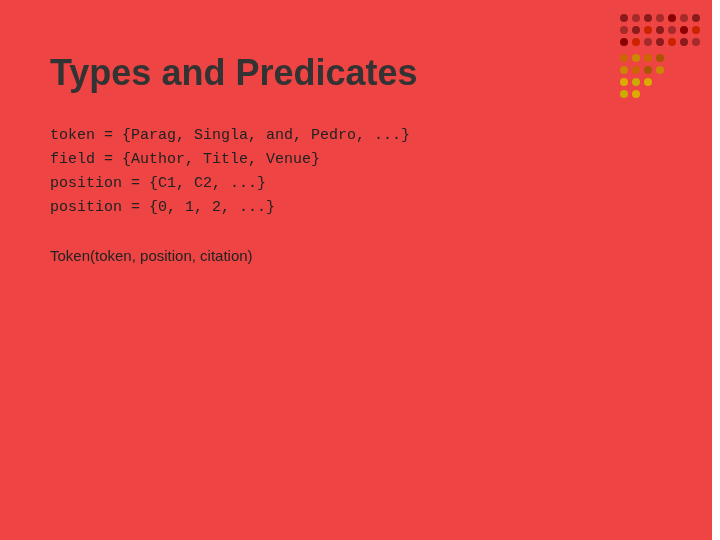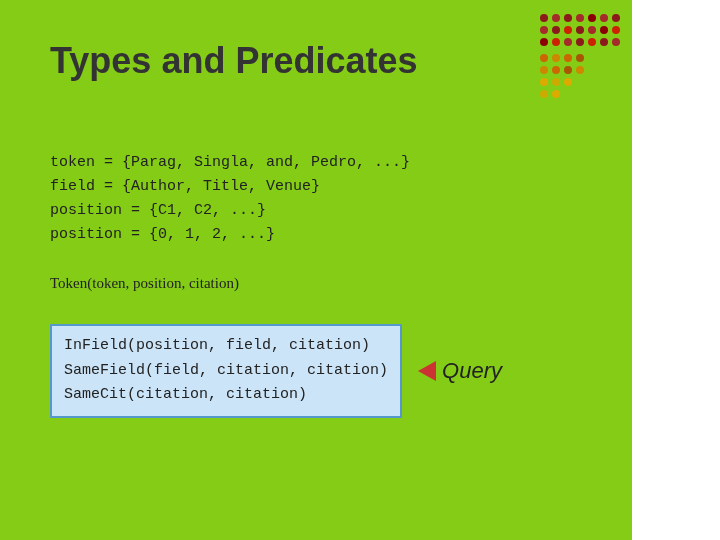--- a/index.html
+++ b/index.html
@@ -11,25 +11,25 @@
     body {
       width: 720px;
       height: 540px;
       background: #ffffff;
       font-family: Arial, Helvetica, sans-serif;
       position: relative;
       overflow: hidden;
     }
 
     .slide-container {
-      width: 632px;
+      width: 712px;
       height: 540px;
       position: relative;
-      background: #84cc16;
-      padding: 40px 50px;
+      background: #ef4444;
+      padding: 52px 50px;
     }
 
     .title {
       font-size: 36px;
       font-weight: bold;
       color: #333333;
       margin-bottom: 30px;
       font-family: Arial, Helvetica, sans-serif;
     }
 
@@ -37,21 +37,20 @@
       display: flex;
       flex-direction: column;
       gap: 24px;
     }
 
     .definitions-block {
       font-family: 'Courier New', Courier, monospace;
       font-size: 15px;
       color: #222222;
       line-height: 1.6;
-      margin-top: 39px;
     }
 
     .definitions-block .line {
       display: block;
       white-space: pre;
     }
 
     .predicates-section {
       display: flex;
       align-items: center;
@@ -159,31 +158,19 @@
 
   <div class="content-area">
 
     <div class="definitions-block">
       <span class="line">token = {Parag, Singla, and, Pedro, ...}</span>
       <span class="line">field = {Author, Title, Venue}</span>
       <span class="line">position = {C1, C2, ...}</span>
       <span class="line">position = {0, 1, 2, ...}</span>
     </div>
 
-    <div style="font-family: Liberation Serif, serif; font-size: 15px; color: #222222; line-height: 1.65;">
+    <div style="font-family: Liberation Sans, sans-serif; font-size: 15px; color: #222222; line-height: 1.65;">
       <div style="white-space:pre;">Token(token, position, citation)</div>
     </div>
 
-    <div class="predicates-section">
-      <div class="predicates-box">
-        <span class="line">InField(position, field, citation)</span>
-        <span class="line">SameField(field, citation, citation)</span>
-        <span class="line">SameCit(citation, citation)</span>
-      </div>
-
-      <div class="query-arrow-container">
-        <div class="arrow-left"></div>
-        <span class="query-label">Query</span>
-      </div>
-    </div>
 
   </div>
 </div>
 
 </body></html>

